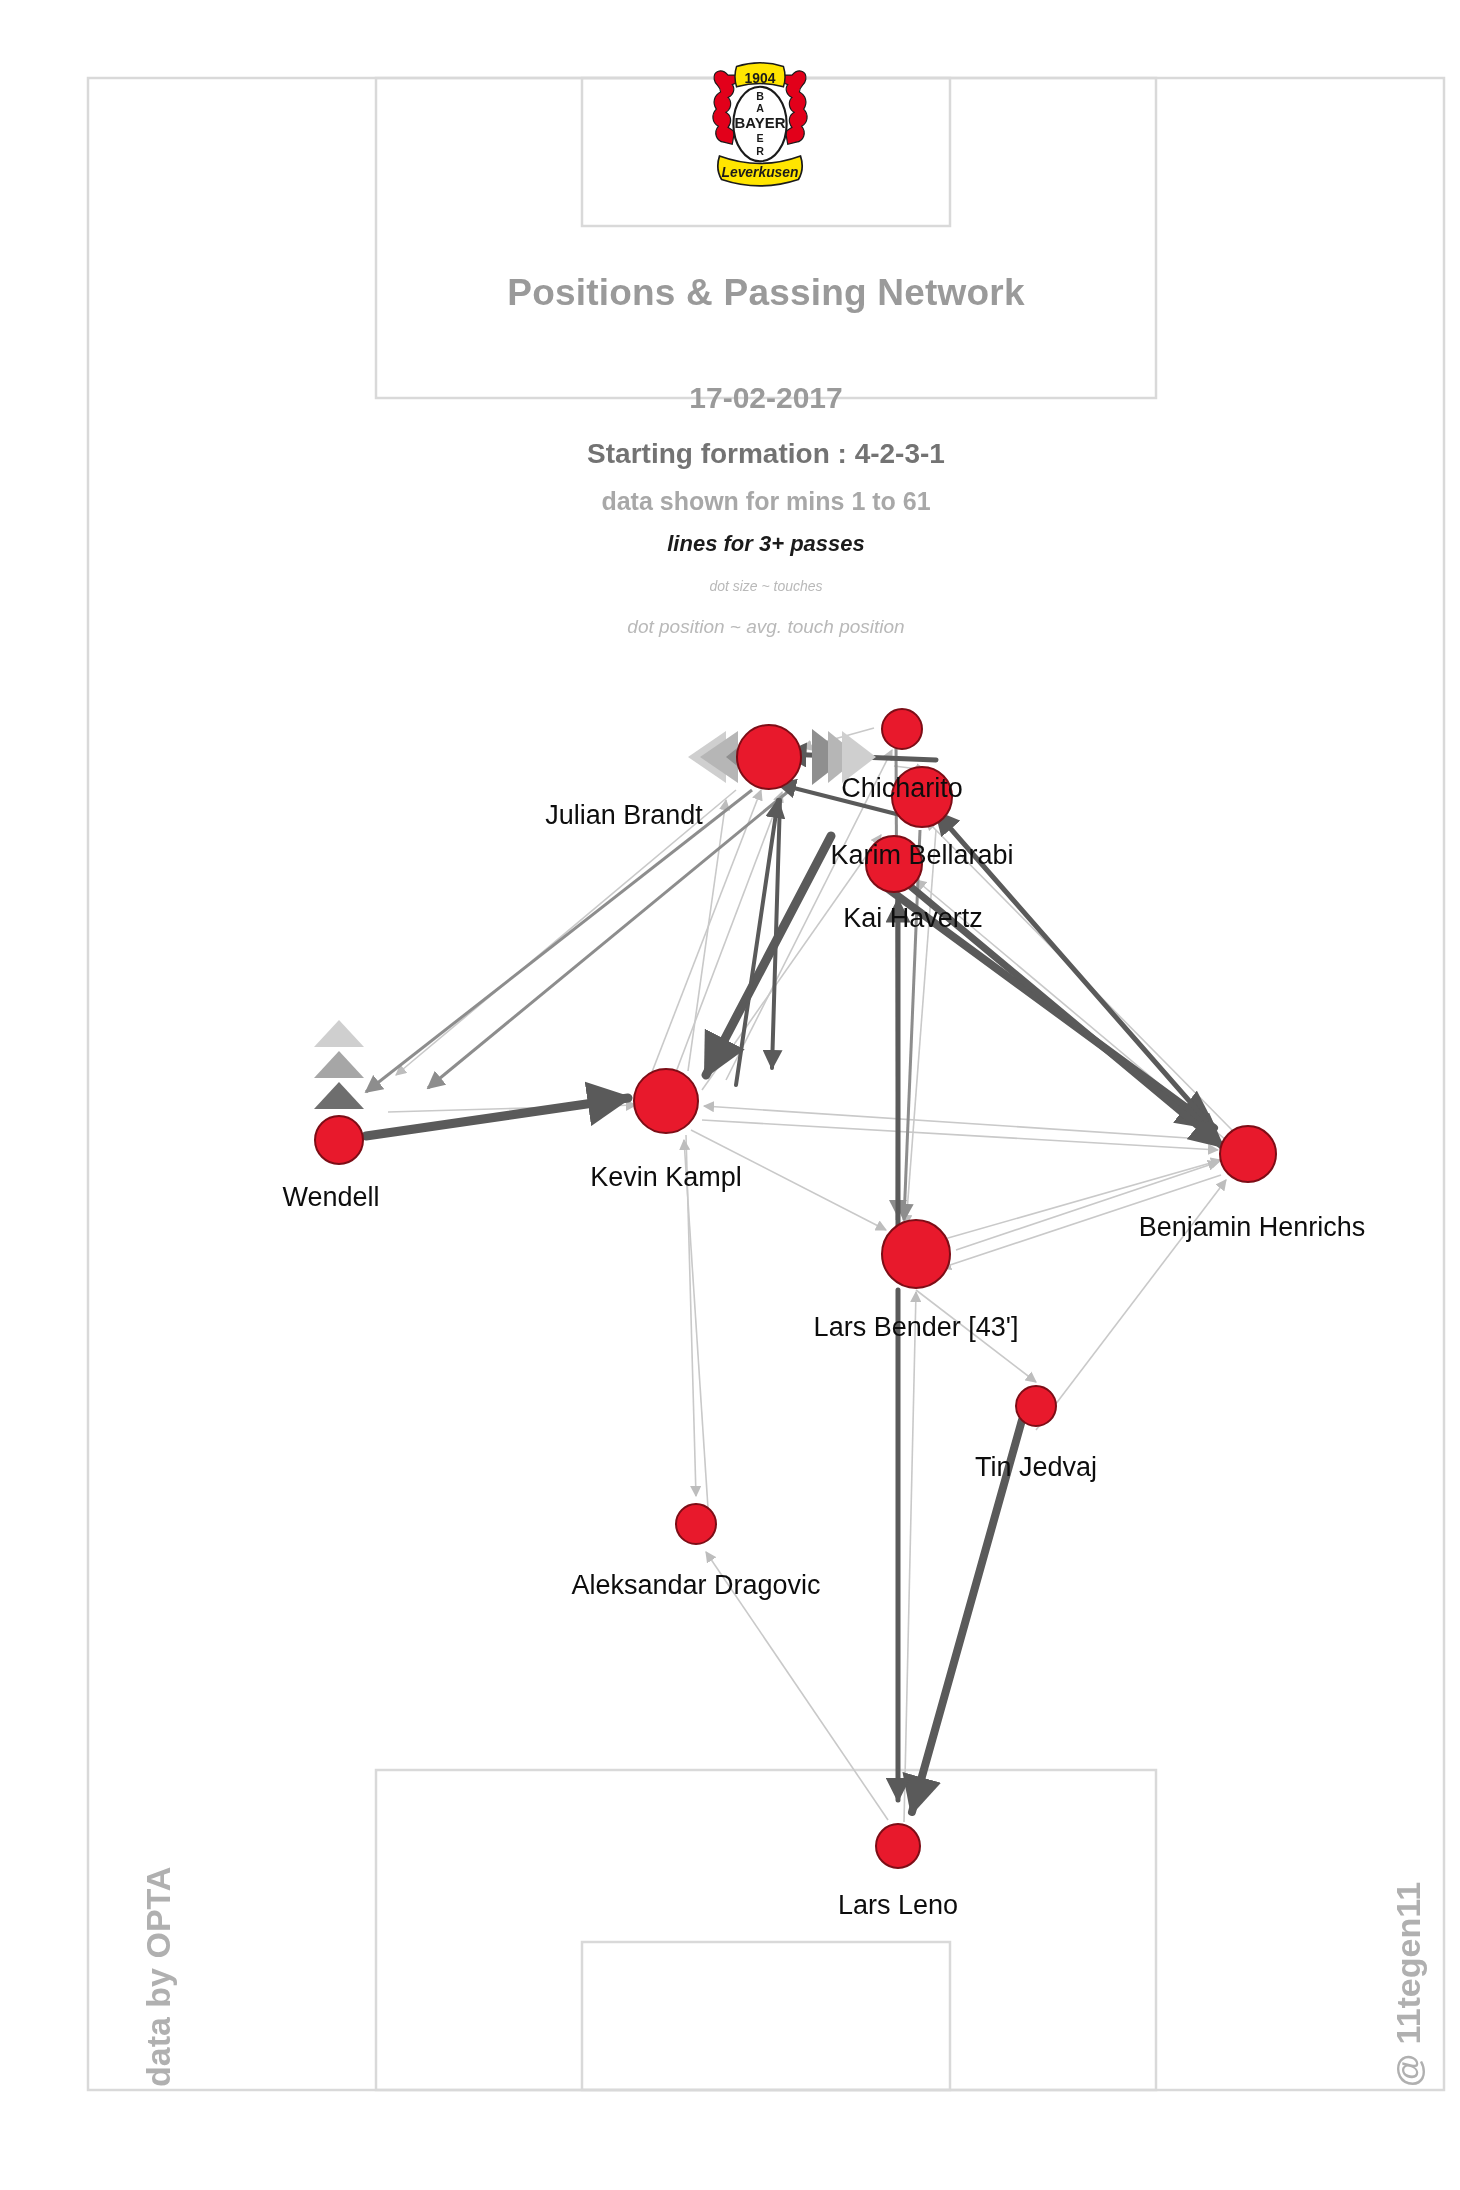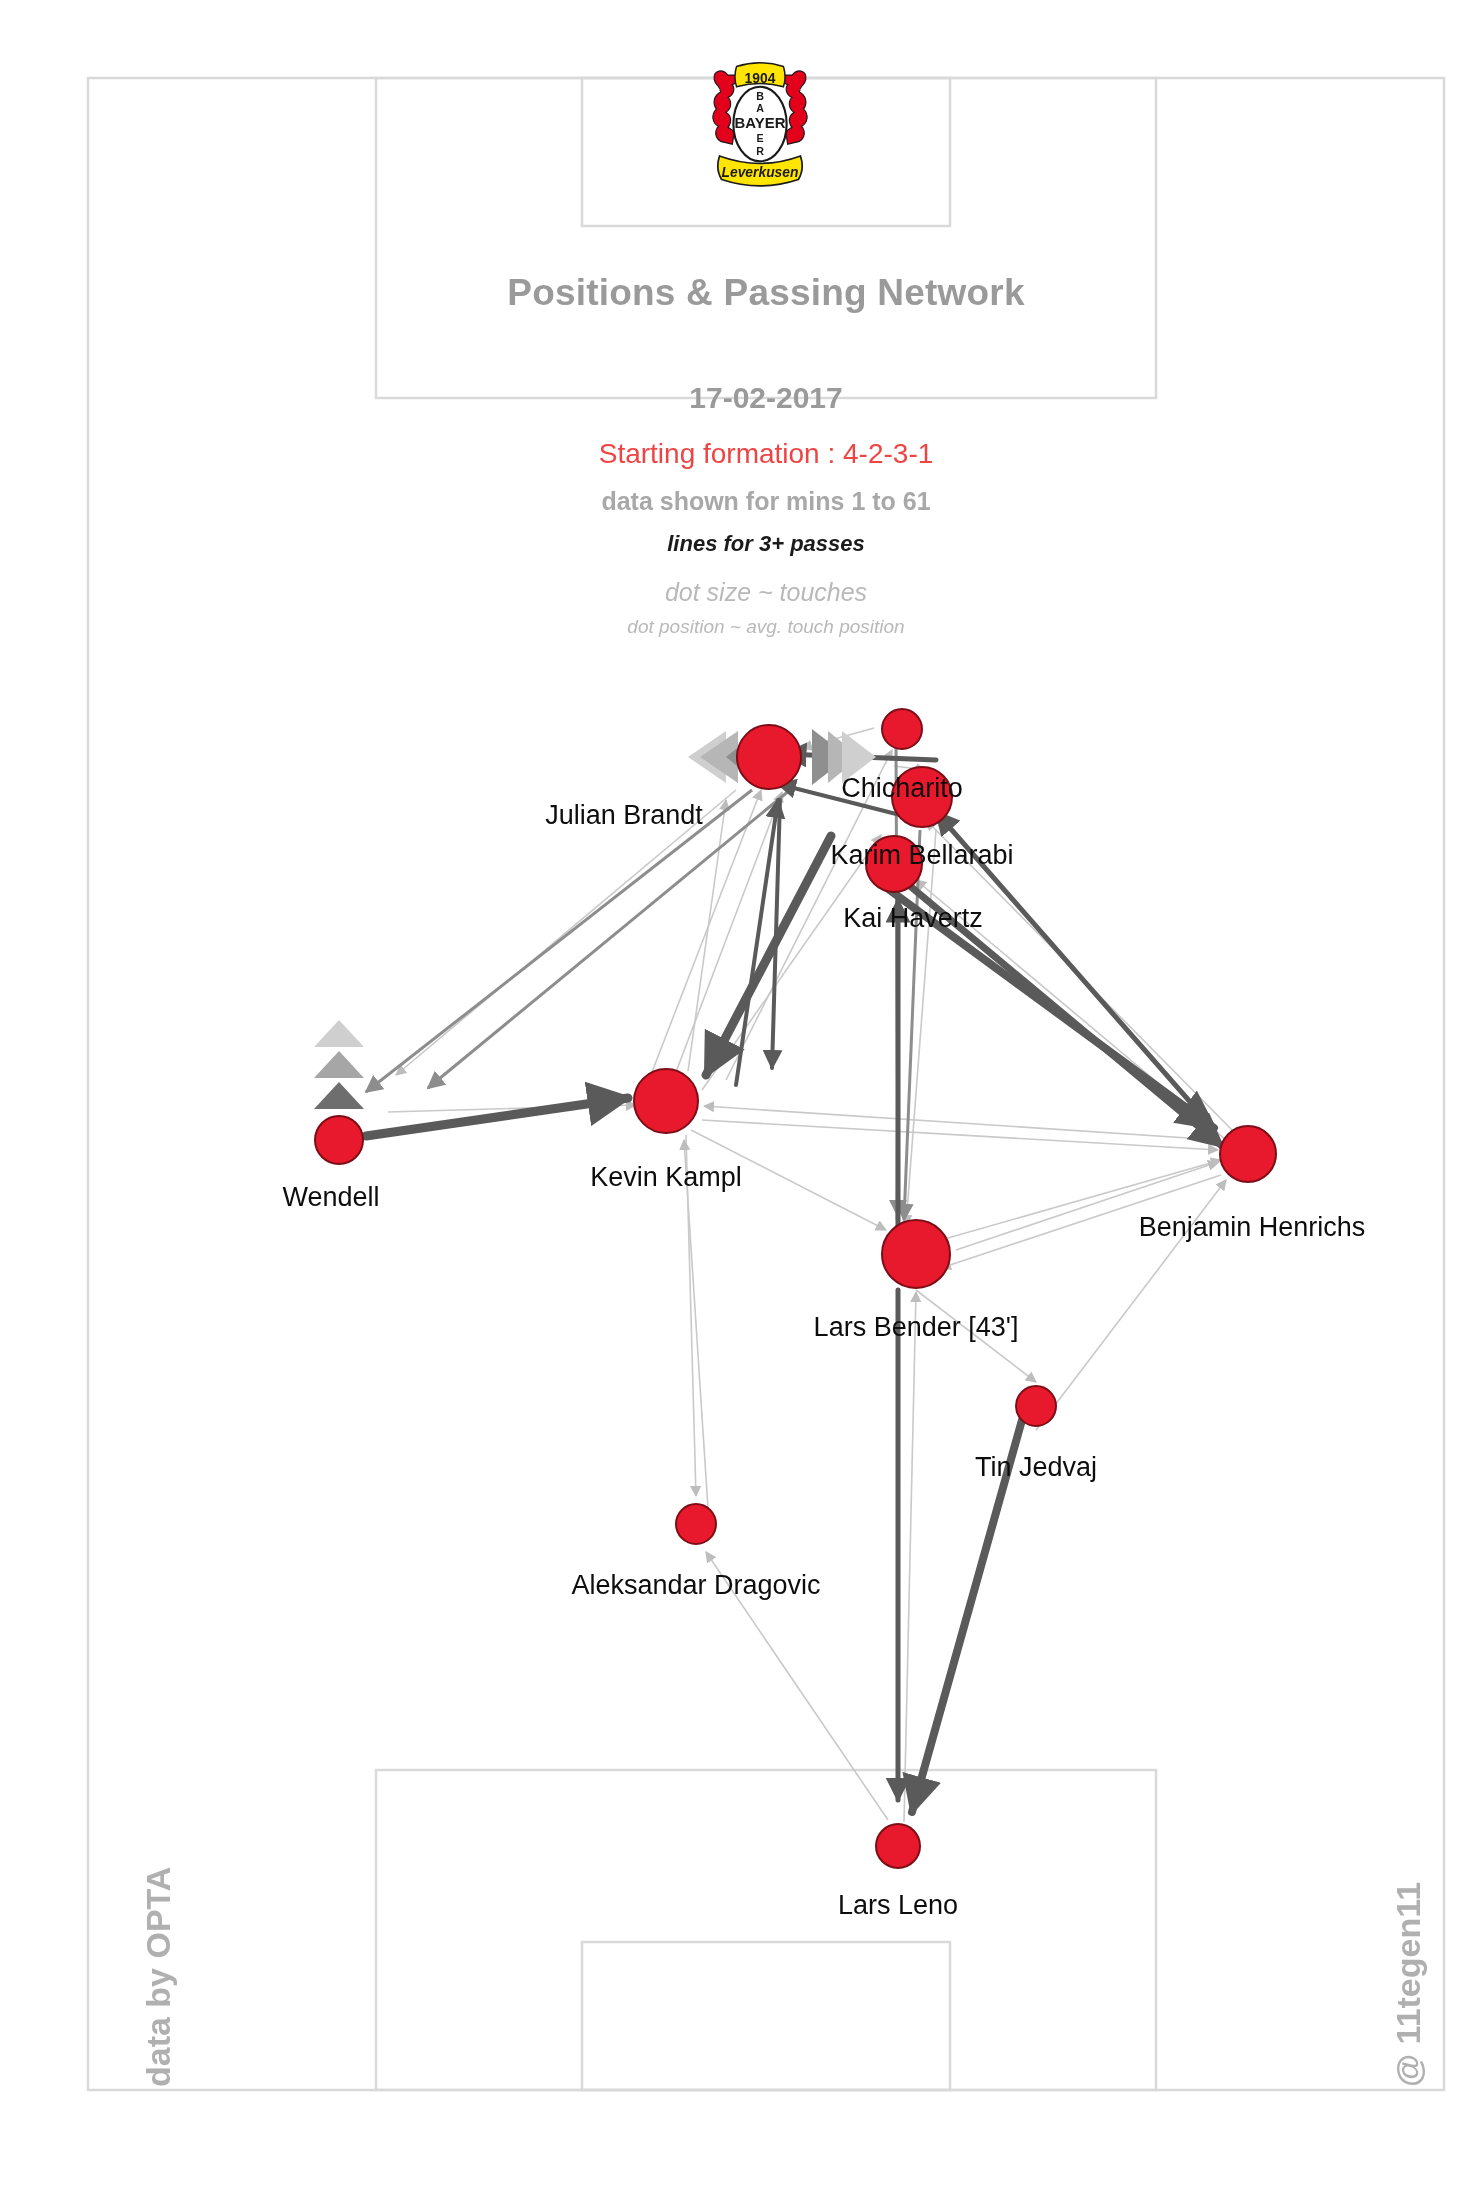--- a/index.html
+++ b/index.html
@@ -12,24 +12,24 @@
   #pitch-svg{position:absolute;left:0;top:0;width:1460px;height:2190px;}
   .txt{position:absolute;white-space:nowrap;}
 
   
   .title-line{
     color:#9a9a9a;font-weight:bold;text-align:center;
   }
   #title-1,#title-2{font-size:37px;letter-spacing:.2px;}
   #title-3{font-size:30px;}
   .sub{color:#a8a8a8;text-align:center;}
-  #formation{font-size:28px;font-weight:normal;color:#ef4444;text-align:right;}
+  #formation{font-size:28px;font-weight:bold;color:#737373;text-align:right;}
   #minutes{font-size:25px;font-weight:bold;color:#a8a8a8;}
   #lines-legend{font-size:22px;font-style:italic;font-weight:bold;color:#1b1b1b;}
-  #dotsize-legend{font-size:25px;font-style:italic;color:#b9b9b9;}
+  #dotsize-legend{font-size:14px;font-style:italic;color:#b9b9b9;}
   #dotpos-legend{font-size:19px;font-style:italic;color:#b9b9b9;}
 
   
   .player-label{
     color:#0d0d0d;font-size:27px;font-weight:400;text-align:center;
     transform:translateX(-50%);
   }
 
   
   #footer-note{

